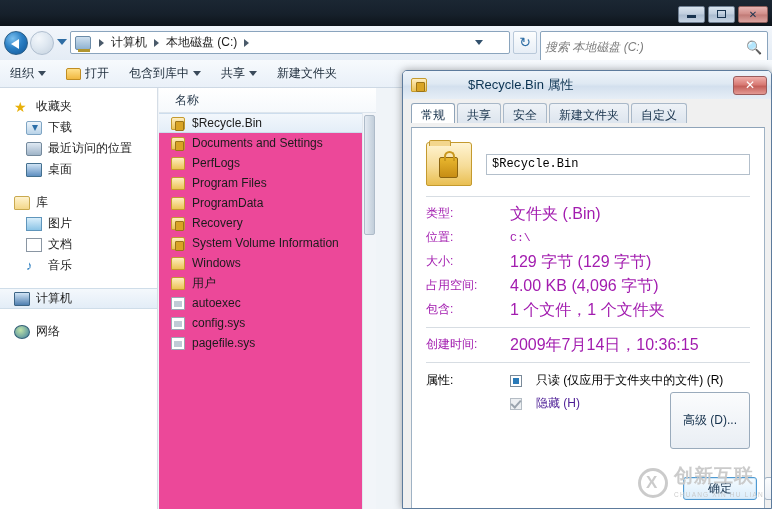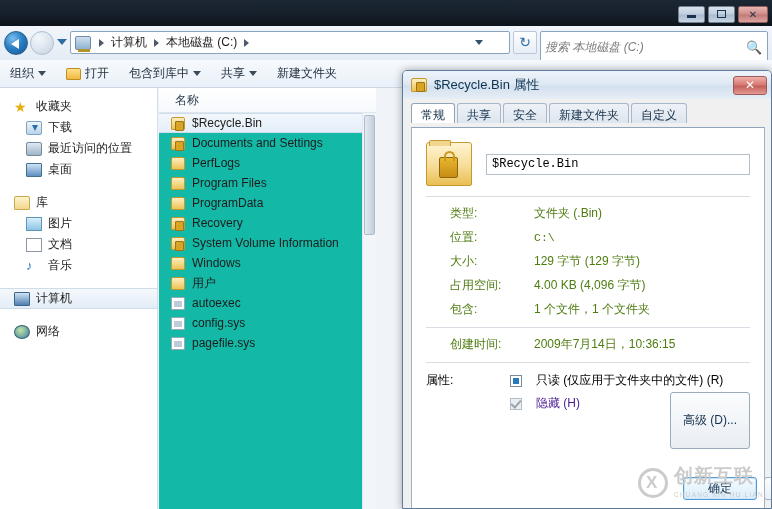--- a/index.html
+++ b/index.html
@@ -137,21 +137,21 @@
   .ic-vid { background:linear-gradient(to bottom,#6b7d8c,#3c4b59); border:1px solid #2b3842; }
   .ic-pic { background:linear-gradient(to bottom,#d9eefb,#8cc4e6); border:1px solid #5f95bb; }
   .ic-doc { background:#ffffff; border:1px solid #8a96a3; }
   .ic-mus { color:#2e7fc0; font-size:13px; line-height:14px; }
   .ic-comp { background:linear-gradient(to bottom,#cfe3f5,#4f7fb0); border:1px solid #3d6586; border-radius:1px; }
   .ic-net { background:radial-gradient(circle at 40% 35%,#bfe3a8,#3f7f9e); border:1px solid #336077; border-radius:50%; }
 
   
   .filelist {
     position:absolute; left:159px; top:88px; width:217px; height:421px;
-    background:#14b8a6; overflow:hidden;
+    background:#ec4899; overflow:hidden;
   }
   .colhead {
     height:25px; border-bottom:1px solid #dde5ed;
     display:flex; align-items:center; padding-left:16px;
     font-size:12px; color:#2c3e50;
     background:linear-gradient(to bottom,#ffffff,#f6f9fc);
   }
   .frow { display:flex; align-items:center; height:20px; padding-left:12px; font-size:12px; color:#1c1c1c; cursor:pointer; }
   .frow.sel { background:linear-gradient(to bottom,#f2f7fc,#e4eef8); border-top:1px solid #cddded; border-bottom:1px solid #cddded; }
   .fi { width:14px; height:13px; margin-right:7px; flex:0 0 auto; position:relative; }
@@ -174,20 +174,21 @@
     position:absolute; left:402px; top:70px; width:370px; height:439px;
     background:#f0f0f0;
     border:1px solid #5d7b9c;
     border-radius:5px 5px 0 0;
     box-shadow:0 0 9px rgba(0,0,0,.35);
     overflow:hidden;
   }
   .dlg-title {
     height:28px; display:flex; align-items:center; padding:0 4px 0 8px;
     background: linear-gradient(to bottom,#eef4fa 0%,#dfe9f3 45%,#d3e0ee 55%,#e6eef6 100%);
+    gap: 34px;
   }
   .dlg-icon {
     width:16px;height:14px;margin-right:7px;position:relative;
     background:linear-gradient(to bottom,#ffeec0,#ecc355);border:1px solid #c49a2e;border-radius:2px 2px 1px 1px;
   }
   .dlg-icon::after{content:"";position:absolute;left:4px;top:3px;width:7px;height:8px;background:#d9a425;border:1px solid #9b7418;border-radius:1px;}
   .dlg-title-text { font-size:13px; color:#0b3352; flex:1; white-space:nowrap; }
   .dlg-close {
     width:34px;height:19px;border:1px solid #9a5c5c;border-radius:3px;
     background:linear-gradient(to bottom,#f0b0ab 0%,#d87a74 45%,#c4605a 55%,#e49a94 100%);
@@ -216,24 +217,24 @@
     content:"";position:absolute;left:12px;top:14px;width:17px;height:19px;
     background:linear-gradient(to bottom,#e8b62e,#c78d14);border:1px solid #8d6510;border-radius:2px;
   }
   .lockshackle{position:absolute;left:17px;top:8px;width:11px;height:10px;border:2.5px solid #c9971d;border-bottom:none;border-radius:6px 6px 0 0;z-index:2;}
   .nameinput {
     flex:1; height:21px; border:1px solid #b3bfcb; background:#ffffff;
     font-family:"Liberation Mono","DejaVu Sans Mono",monospace; font-size:12px;
     color:#000; padding:0 5px; line-height:19px;
   }
   .hr { height:1px; background:#d7dde3; margin:10px 0 9px 0; }
-  .prow { display:flex; font-size:12px; color:#4d7c0f; margin-bottom:9px; line-height:15px;margin-left:24px; }
+  .prow { display:flex; font-size:12px; color:#a21caf; margin-bottom:9px; line-height:15px; }
   .plabel { width:84px; flex:0 0 auto; }
   .pvalue { font-family:"Liberation Mono","DejaVu Sans Mono",monospace; font-size:11.5px; }
-  .pvalue.cjk { font-family:"Liberation Sans","DejaVu Sans",sans-serif; font-size:12px; }
+  .pvalue.cjk { font-family:"Liberation Sans","DejaVu Sans",sans-serif; font-size:16px; }
   .attrrow { display:flex; margin-bottom:7px; }
   .attrlabel { width:84px; flex:0 0 auto; font-size:12px; }
   .cbline { display:flex; align-items:center; font-size:12px; color:#000; margin-bottom:6px; cursor:pointer;gap:9px; }
   .cbline.disabled { color:#4c1d95; cursor:default;text-align:center; }
   .cbox { width:12px;height:12px;border:1px solid #7a8a99;background:#ffffff;margin-right:5px;flex:0 0 auto;position:relative; }
   .cbox.indeterminate::after{content:"";position:absolute;left:2px;top:2px;width:6px;height:6px;background:#2a7ab8;}
   .cbox.checked-dis{background:#eceff2;border-color:#b4bcc4;}
   .cbox.checked-dis::after{content:"";position:absolute;left:2px;top:-1px;width:4px;height:8px;border:solid #9aa4ae;border-width:0 2px 2px 0;transform:rotate(42deg);}
   .advbtn {
     margin-left:auto; margin-top:-3px; padding:19px 12px; font-size:12px; color:#15314c;

